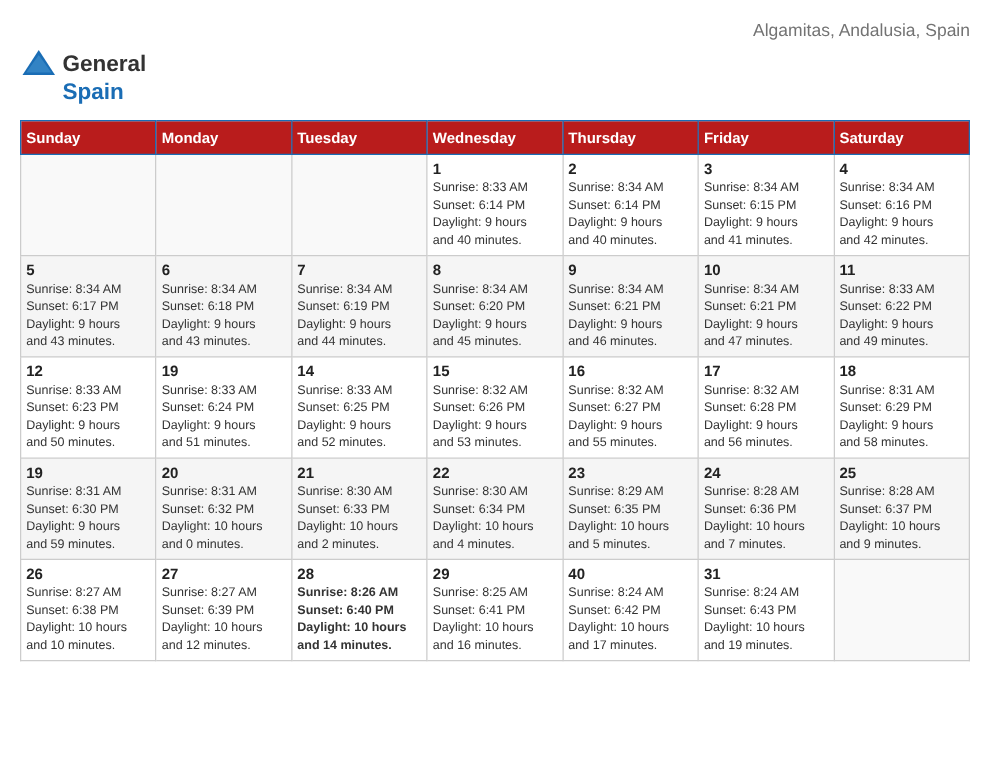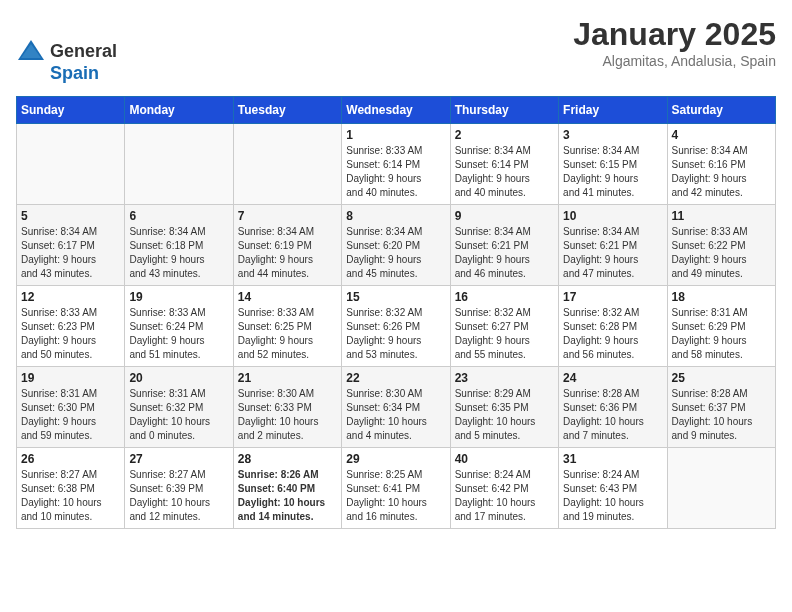--- a/index.html
+++ b/index.html
@@ -44,21 +44,21 @@
     .location {
       font-size: 14px;
       color: #737373;
     }
     table {
       width: 100%;
       border-collapse: collapse;
       font-size: 11px;
     }
     thead th {
-      background-color: #1d4ed8;
+      background-color: #b91c1c;
       color: #fff;
       padding: 6px 4px;
       text-align: left;
       font-size: 12px;
       font-weight: bold;
       border: 1px solid #1a6db5;
     }
     tbody td {
       border: 1px solid #ccc;
       vertical-align: top;
@@ -93,21 +93,20 @@
     <svg class="logo-icon" viewBox="0 0 30 24">
       <polygon points="15,2 28,22 2,22" fill="#1a6db5"></polygon>
       <polygon points="15,6 25,20 5,20" fill="#4a9ad4" opacity="0.5"></polygon>
     </svg>
     <div class="logo-text">
       <span class="logo-general">General</span><br>
       <span class="logo-blue">Spain</span>
     </div>
   </div>
   <div class="title-area">
-    <div class="month-title">January 2025</div>
     <div class="location">Algamitas, Andalusia, Spain</div>
   </div>
 </div>
 
 <table>
   <thead>
     <tr>
     <th>Sunday</th>
         <th>Monday</th>
         <th>Tuesday</th>

